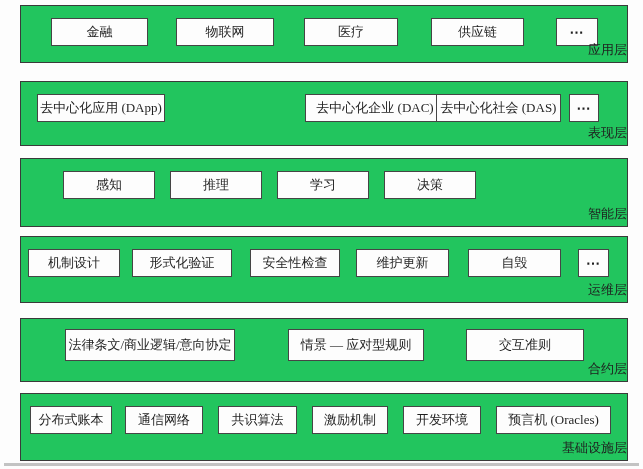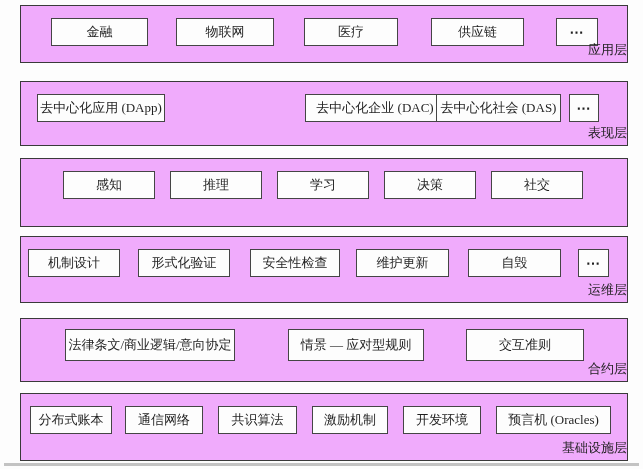--- a/index.html
+++ b/index.html
@@ -6,21 +6,21 @@
   body{
     width:643px;height:469px;position:relative;
     background:#fdfdfd;
     font-family:"Liberation Serif","DejaVu Serif",serif;
     color:#1f1f1f;
     overflow:hidden;
   }
   .layer{
     position:absolute;left:20px;width:608px;
     border:1.5px solid #3a3a3a;
-    background:#f0abfc;
+    background:#22c55e;
     box-sizing:border-box;
   }
   .item{
     position:absolute;top:12px;height:28px;
     border:1.4px solid #454545;
     box-sizing:border-box;
     display:flex;align-items:center;justify-content:center;
     font-size:13px;white-space:nowrap;
     background:#fdfdfd;
   }
@@ -60,26 +60,26 @@
   <div class="item" style="left:415px;width:125px">去中心化社会 (DAS)</div>
   <div class="item ellipsis" style="left:548px;width:30px">⋯</div>
   <div class="layer-label">表现层</div>
 </div>
 
 <div class="layer" id="layer3">
   <div class="item" style="left:42px;width:92px">感知</div>
   <div class="item" style="left:149px;width:92px">推理</div>
   <div class="item" style="left:256px;width:92px">学习</div>
   <div class="item" style="left:363px;width:92px">决策</div>
-  <div class="item" style="left:470px;width:92px">社交</div>
+  <div class="layer-label">智能层</div>
 </div>
 
 <div class="layer" id="layer4">
   <div class="item" style="left:7px;width:92px">机制设计</div>
-  <div class="item" style="left:117px;width:92px">形式化验证</div>
+  <div class="item" style="left:111px;width:100px">形式化验证</div>
   <div class="item" style="left:229px;width:90px">安全性检查</div>
   <div class="item" style="left:447px;width:93px">自毁</div>
   <div class="item" style="left:335px;width:93px">维护更新</div>
   <div class="item ellipsis" style="left:557px;width:31px">⋯</div>
   <div class="layer-label">运维层</div>
 </div>
 
 <div class="layer tall" id="layer5">
   <div class="item" style="left:44px;width:170px">法律条文/商业逻辑/意向协定</div>
   <div class="item" style="left:267px;width:136px">情景 — 应对型规则</div>

